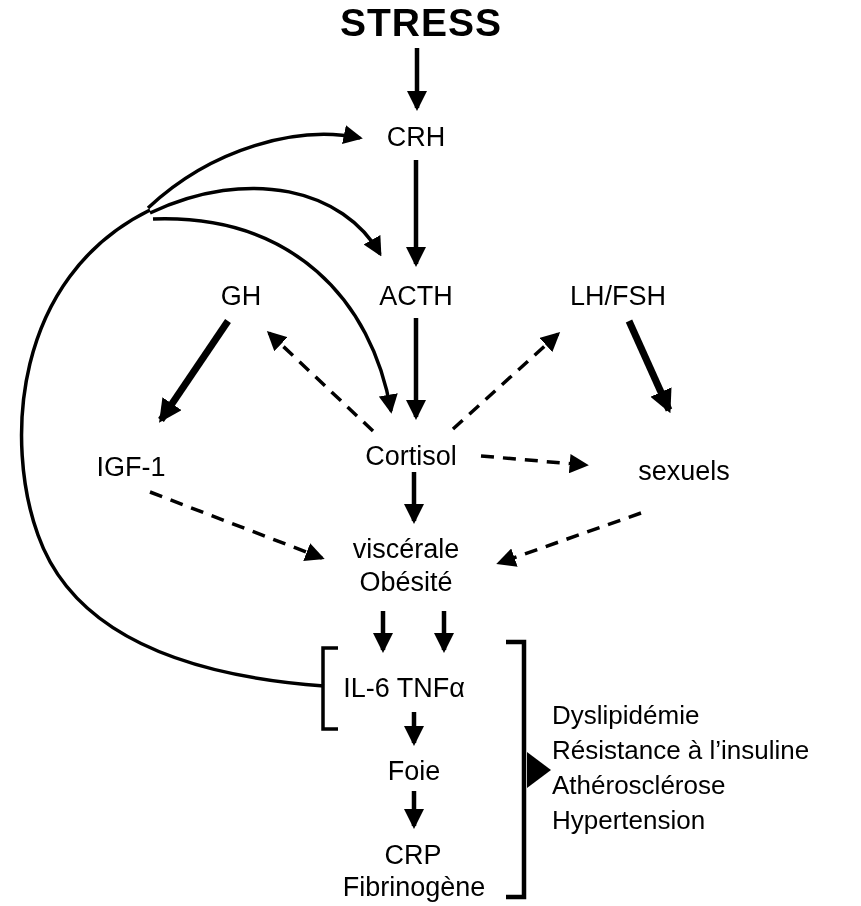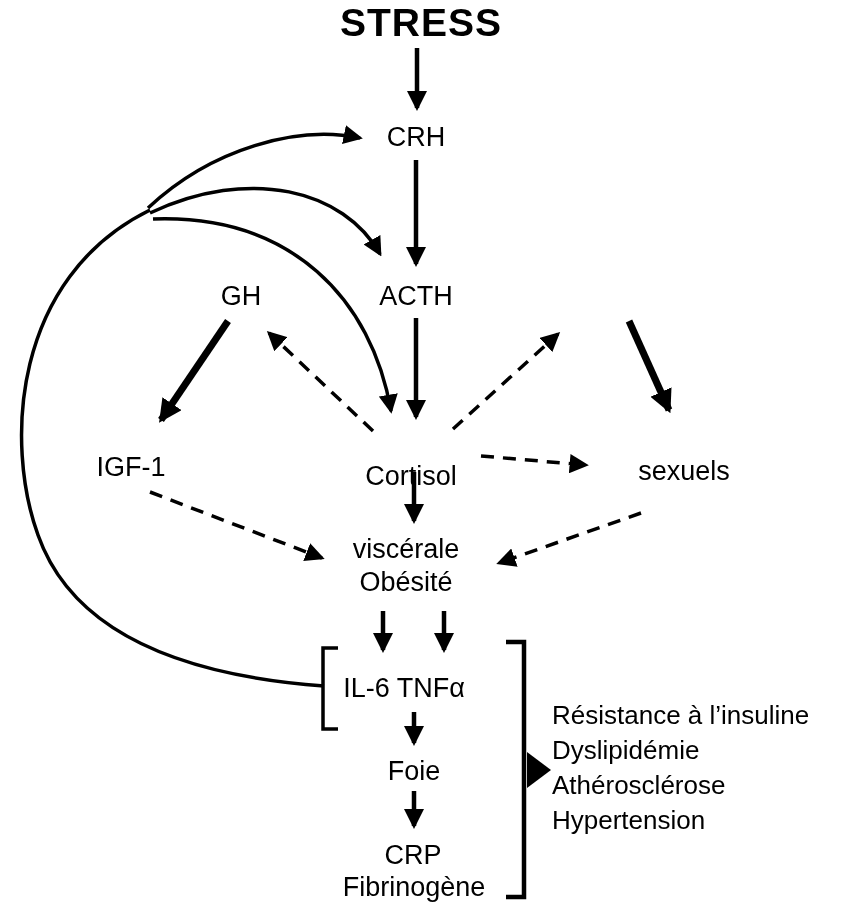--- a/index.html
+++ b/index.html
@@ -87,37 +87,38 @@
       <path d="M 506 642 L 524 642 L 524 897 L 506 897" stroke-width="4.5"></path>
     </g>
 
     <polygon class="fill" points="527,752 551,770 527,788"></polygon>
   </svg>
 
   <div class="label title" style="left:421px; top:22px;">STRESS</div>
   <div class="label" style="left:416px; top:137px;">CRH</div>
   <div class="label" style="left:416px; top:296px;text-align:center;">ACTH</div>
   <div class="label" style="left:241px; top:296px;">GH</div>
-  <div class="label" style="left:411px; top:476px;">Cortisol</div>
+  <div class="label" style="left:618px; top:296px;">LH/FSH</div>
+  <div class="label" style="left:411px; top:456px;">Cortisol</div>
   <div class="label" style="left:131px; top:467px;">IGF-1</div>
 
   <div class="label" style="left:684px; top:471px;">
     <div>sexuels</div>
   </div>
 
   <div class="label" style="left:406px; top:566px;">
     <div>viscérale</div>
     <div>Obésité</div>
   </div>
 
   <div class="label" style="left:404px; top:688px;">IL-6 TNFα</div>
   <div class="label" style="left:414px; top:771px;">Foie</div>
   <div class="label" style="left:413px; top:855px;">CRP</div>
   <div class="label" style="left:414px; top:887px;">Fibrinogène</div>
 
   <div class="outcomes">
+    <div>Dyslipidémie</div>
     <div>Résistance à l’insuline</div>
-    <div>Dyslipidémie</div>
     <div>Athérosclérose</div>
     <div>Hypertension</div>
   </div>
 
 </div>
 
 </body></html>

